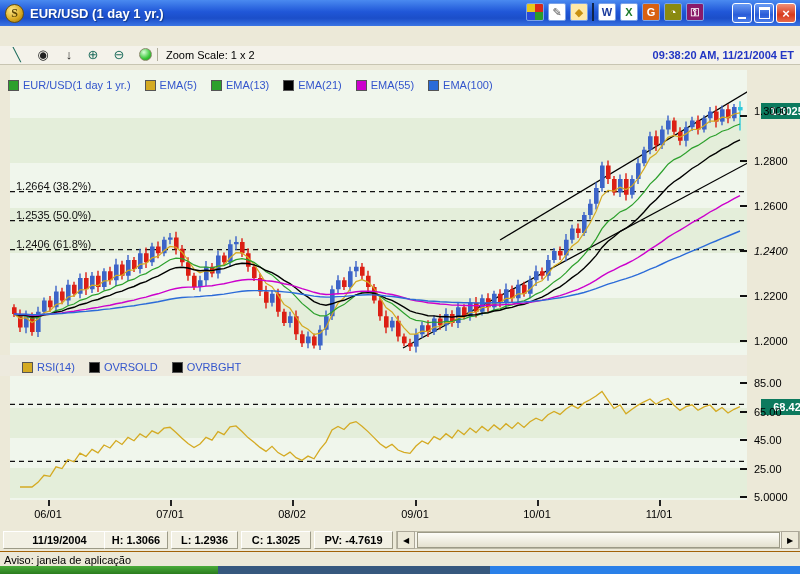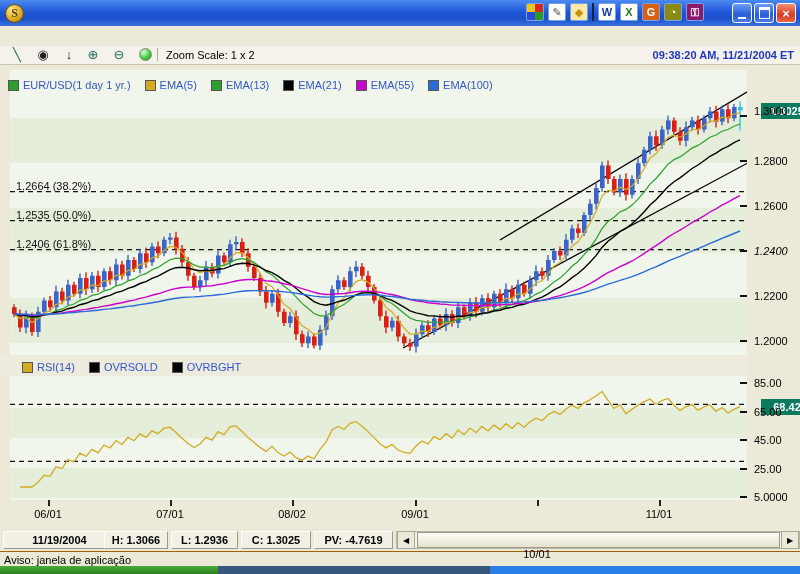--- a/index.html
+++ b/index.html
@@ -68,20 +68,21 @@
   
   .tseg{top:566px;height:8px;}
 </style>
 </head>
 <body>
 
 <div id="win">
 
   <div id="titlebar" class="abs">
     <div id="appicon">S</div>
+    <div id="title">EUR/USD (1 day  1 yr.)</div>
     <div style="position:absolute;left:526px;top:3px;display:flex;gap:4px;">
       <div class="qicon" style="background:conic-gradient(#d82a1a 0 25%,#2a9c2a 0 50%,#2a4ad8 0 75%,#e8c81a 0);"></div>
       <div class="qicon" id="qi1" style="background: rgb(255, 255, 255); color: rgb(85, 85, 85);">✎</div>
       <div class="qicon" id="qi2" style="background: rgb(255, 233, 168); color: rgb(200, 144, 16);">◆</div>
       <div style="width:2px;height:18px;background:#10244a;"></div>
       <div class="qicon" id="qi3" style="background: rgb(255, 255, 255); color: rgb(26, 58, 156);">W</div>
       <div class="qicon" id="qi4" style="background: rgb(255, 255, 255); color: rgb(26, 122, 42);">X</div>
       <div class="qicon" id="qi5" style="background: rgb(216, 96, 16); color: rgb(255, 255, 255);">G</div>
       <div class="qicon" id="qi6" style="background: rgb(138, 138, 16); color: rgb(255, 255, 255);">◔</div>
       <div class="qicon" id="qi7" style="background: rgb(138, 26, 106); color: rgb(255, 255, 255);">⚿</div>
@@ -480,16 +481,16 @@
     <div class="abs axlabel" style="top: 491px;">5.0000</div>
     <div class="abs xtick" style="left: 48px;"></div>
     <div class="abs xlabel" style="left: 26px;">06/01</div>
     <div class="abs xtick" style="left: 170px;"></div>
     <div class="abs xlabel" style="left: 148px;">07/01</div>
     <div class="abs xtick" style="left: 292px;"></div>
     <div class="abs xlabel" style="left: 270px;">08/02</div>
     <div class="abs xtick" style="left: 415px;"></div>
     <div class="abs xlabel" style="left: 393px;">09/01</div>
     <div class="abs xtick" style="left: 537px;"></div>
-    <div class="abs xlabel" style="left: 515px; margin-top: 40px;">10/01</div>
+    <div class="abs xlabel" style="left: 515px;">10/01</div>
     <div class="abs xtick" style="left: 659px;"></div>
     <div class="abs xlabel" style="left: 637px;">11/01</div>
   </div>
 
 </body></html>

